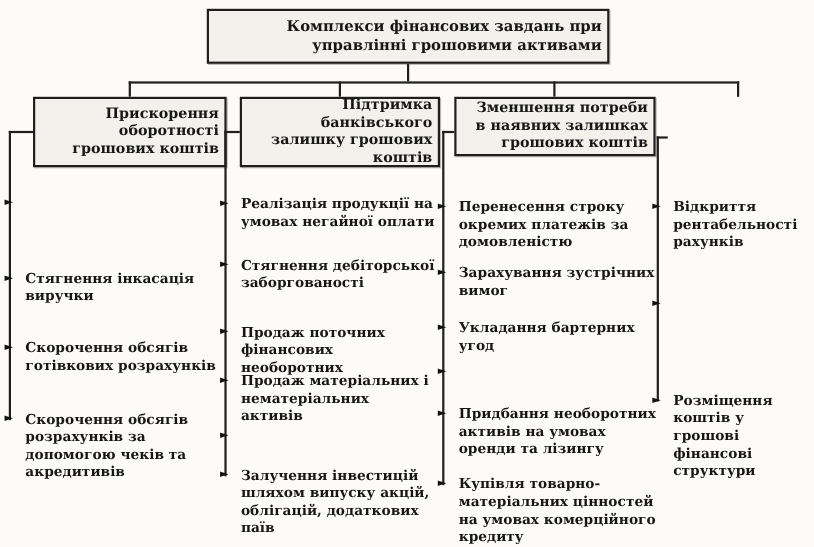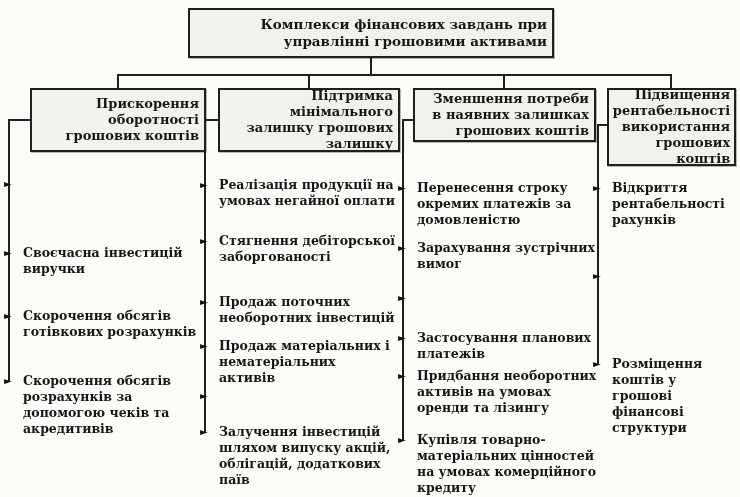--- a/index.html
+++ b/index.html
@@ -62,68 +62,65 @@
   <div class="line" style="left:117px;top:74px;width:555px;height:2px"></div>
   <div class="line" style="left:117px;top:74px;width:2px;height:14px"></div>
   <div class="line" style="left:308px;top:74px;width:2px;height:14px"></div>
   <div class="line" style="left:503px;top:74px;width:2px;height:14px"></div>
   <div class="line" style="left:670px;top:74px;width:2px;height:14px"></div>
 
   <div class="box branch-box" style="left:30px;top:88px;width:176px;height:64px">
     <span>Прискорення оборотності грошових коштів</span>
   </div>
   <div class="box branch-box" style="left:218px;top:88px;width:182px;height:64px">
-    <span>Підтримка мінімального залишку грошових залишку</span>
+    <span>Підтримка банківського залишку грошових коштів</span>
   </div>
   <div class="box branch-box" style="left:413px;top:88px;width:183px;height:54px">
     <span>Зменшення потреби в наявних залишках грошових коштів</span>
-  </div>
-  <div class="box branch-box" style="left:607px;top:88px;width:129px;height:78px">
-    <span>Підвищення рентабельності використання грошових коштів</span>
   </div>
 
   <div class="line" style="left:8px;top:119px;width:22px;height:2px"></div>
   <div class="line" style="left:8px;top:119px;width:2px;height:263px"></div>
 
   <div class="line" style="left:204px;top:119px;width:14px;height:2px"></div>
   <div class="line" style="left:204px;top:119px;width:2px;height:314px"></div>
 
   <div class="line" style="left:402px;top:119px;width:11px;height:2px"></div>
   <div class="line" style="left:402px;top:119px;width:2px;height:322px"></div>
 
   <div class="line" style="left:597px;top:124px;width:10px;height:2px"></div>
   <div class="line" style="left:597px;top:124px;width:2px;height:241px"></div>
 
   <div class="item" style="left:7px;top:176px;width:192px">
     <span class="arrow">►</span>
   </div>
   <div class="item" style="left:7px;top:245px;width:192px">
     <span class="arrow">►</span>
-    <span>Своєчасна інвестицій виручки</span>
+    <span>Стягнення інкасація виручки</span>
   </div>
   <div class="item" style="left:7px;top:308px;width:192px">
     <span class="arrow">►</span>
     <span>Скорочення обсягів готівкових розрахунків</span>
   </div>
   <div class="item" style="left:7px;top:373px;width:178px">
     <span class="arrow">►</span>
     <span>Скорочення обсягів розрахунків за допомогою чеків та акредитивів</span>
   </div>
 
   <div class="item" style="left:203px;top:177px;width:196px">
     <span class="arrow">►</span>
     <span>Реалізація продукції на умовах негайної оплати</span>
   </div>
   <div class="item" style="left:203px;top:233px;width:196px">
     <span class="arrow">►</span>
     <span>Стягнення дебіторської заборгованості</span>
   </div>
   <div class="item" style="left:203px;top:294px;width:196px">
     <span class="arrow">►</span>
-    <span>Продаж поточних необоротних інвестицій</span>
+    <span>Продаж поточних фінансових необоротних</span>
   </div>
   <div class="item" style="left:203px;top:338px;width:190px">
     <span class="arrow">►</span>
     <span>Продаж матеріальних і нематеріальних активів</span>
   </div>
   <div class="item" style="left:203px;top:388px;width:190px">
     <span class="arrow">►</span>
   </div>
   <div class="item" style="left:203px;top:424px;width:196px">
     <span class="arrow">►</span>
@@ -133,24 +130,24 @@
   <div class="item" style="left:401px;top:180px;width:200px">
     <span class="arrow">►</span>
     <span>Перенесення строку окремих платежів за домовленістю</span>
   </div>
   <div class="item" style="left:401px;top:240px;width:200px">
     <span class="arrow">►</span>
     <span>Зарахування зустрічних вимог</span>
   </div>
   <div class="item" style="left:401px;top:290px;width:200px">
     <span class="arrow">►</span>
+    <span>Укладання бартерних угод</span>
   </div>
   <div class="item" style="left:401px;top:330px;width:200px">
     <span class="arrow">►</span>
-    <span>Застосування планових платежів</span>
   </div>
   <div class="item" style="left:401px;top:368px;width:204px">
     <span class="arrow">►</span>
     <span>Придбання необоротних активів на умовах оренди та лізингу</span>
   </div>
   <div class="item" style="left:401px;top:432px;width:210px">
     <span class="arrow">►</span>
     <span>Купівля товарно-матеріальних цінностей на умовах комерційного кредиту</span>
   </div>
 

